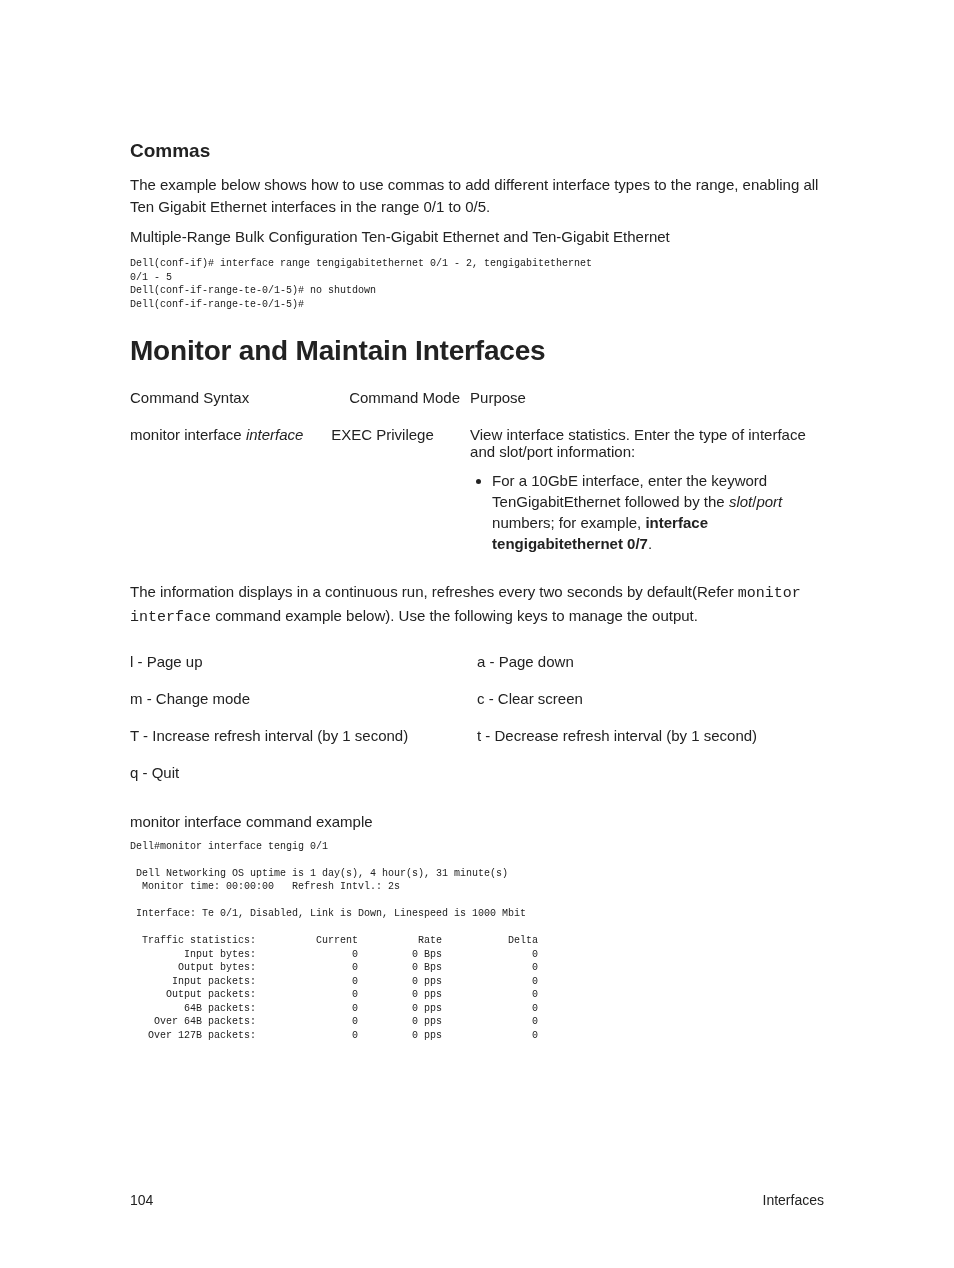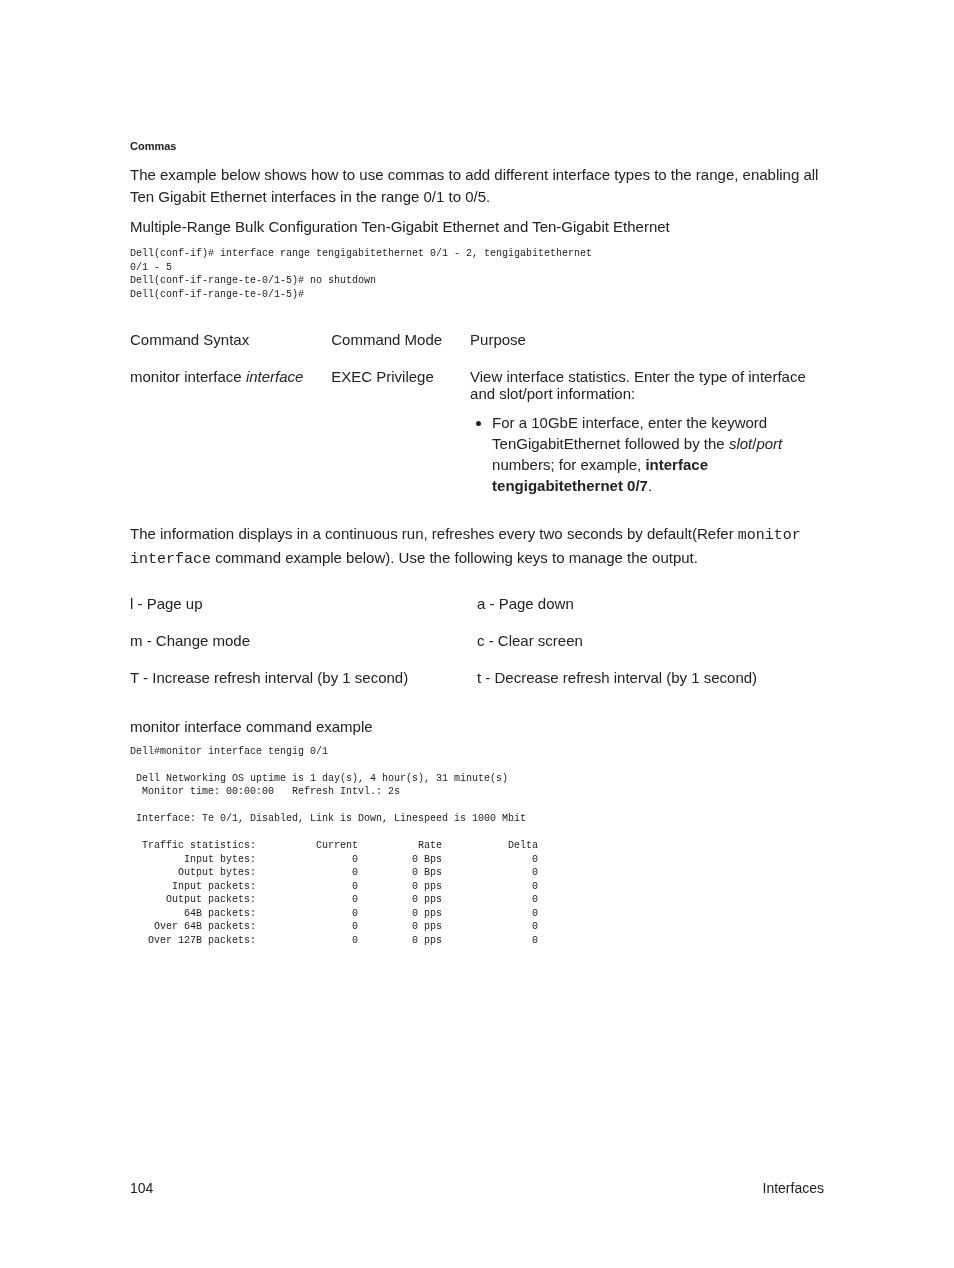--- a/index.html
+++ b/index.html
@@ -11,21 +11,21 @@
     font-size: 15px;
   }
   .page {
     width: 954px;
     min-height: 1268px;
     box-sizing: border-box;
     padding: 140px 130px 60px 130px;
     position: relative;
   }
   h3.bold-title {
-    font-size: 11px;
+    font-size: 19px;
     font-weight: 700;
     margin: 0 0 12px 0;
   }
   p { margin: 0 0 8px 0; line-height: 1.45; }
   .codeblock {
     font-family: "Courier New", Courier, monospace;
     white-space: pre;
     font-size: 10px;
     line-height: 1.35;
     margin: 10px 0 24px 0;
@@ -64,48 +64,49 @@
   }
   table.keys td {
     padding: 10px 8px 10px 0;
     font-size: 15px;
     vertical-align: top;
   }
   table.keys td:first-child { width: 50%; }
   .example-label { margin-top: 22px; margin-bottom: 10px; font-size: 15px; }
   .footer {
     position: absolute;
-    bottom: 72px;
+    bottom: 60px;
     left: 130px;
     right: 130px;
     display: flex;
     justify-content: space-between;
     font-size: 14px;
   }
 </style>
 </head>
 <body>
 
 <div class="page">
 
   <h3 class="bold-title">Commas</h3>
   <p>The example below shows how to use commas to add different interface types to the range, enabling all Ten Gigabit Ethernet interfaces in the range 0/1 to 0/5.</p>
   <p>Multiple-Range Bulk Configuration Ten-Gigabit Ethernet and Ten-Gigabit Ethernet</p>
   <div class="codeblock">Dell(conf-if)# interface range tengigabitethernet 0/1 - 2, tengigabitethernet 
 0/1 - 5
 Dell(conf-if-range-te-0/1-5)# no shutdown
 Dell(conf-if-range-te-0/1-5)#</div>
 
+  <h1 class="section-title">Monitor and Maintain Interfaces</h1>
 
 
   <table class="cmdtable">
     <tbody>
         <tr class="hdr">
       <td style="width:29%;margin-left:40px;">Command Syntax</td>
-      <td style="width:20%;">Command Mode</td>
+      <td style="width:20%;text-align:right;">Command Mode</td>
       <td>Purpose</td>
     </tr>
     <tr>
       <td>
         <span>monitor interface </span><span class="italic">interface</span>
       </td>
       <td>EXEC Privilege</td>
       <td>
         <div>View interface statistics. Enter the type of interface and slot/port information:</div>
         <ul class="bullets">
@@ -129,20 +130,24 @@
       <td>a - Page down</td>
     </tr>
     <tr>
       <td>m - Change mode</td>
       <td>c - Clear screen</td>
     </tr>
     <tr>
       <td>T - Increase refresh interval (by 1 second)</td>
       <td>t - Decrease refresh interval (by 1 second)</td>
     </tr>
+    <tr>
+      <td>q - Quit</td>
+      <td></td>
+    </tr>
   </tbody>
     </table>
 
   <div class="example-label">monitor interface command example</div>
 
   <div class="codeblock">Dell#monitor interface tengig 0/1
 
  Dell Networking OS uptime is 1 day(s), 4 hour(s), 31 minute(s)
   Monitor time: 00:00:00   Refresh Intvl.: 2s
 

